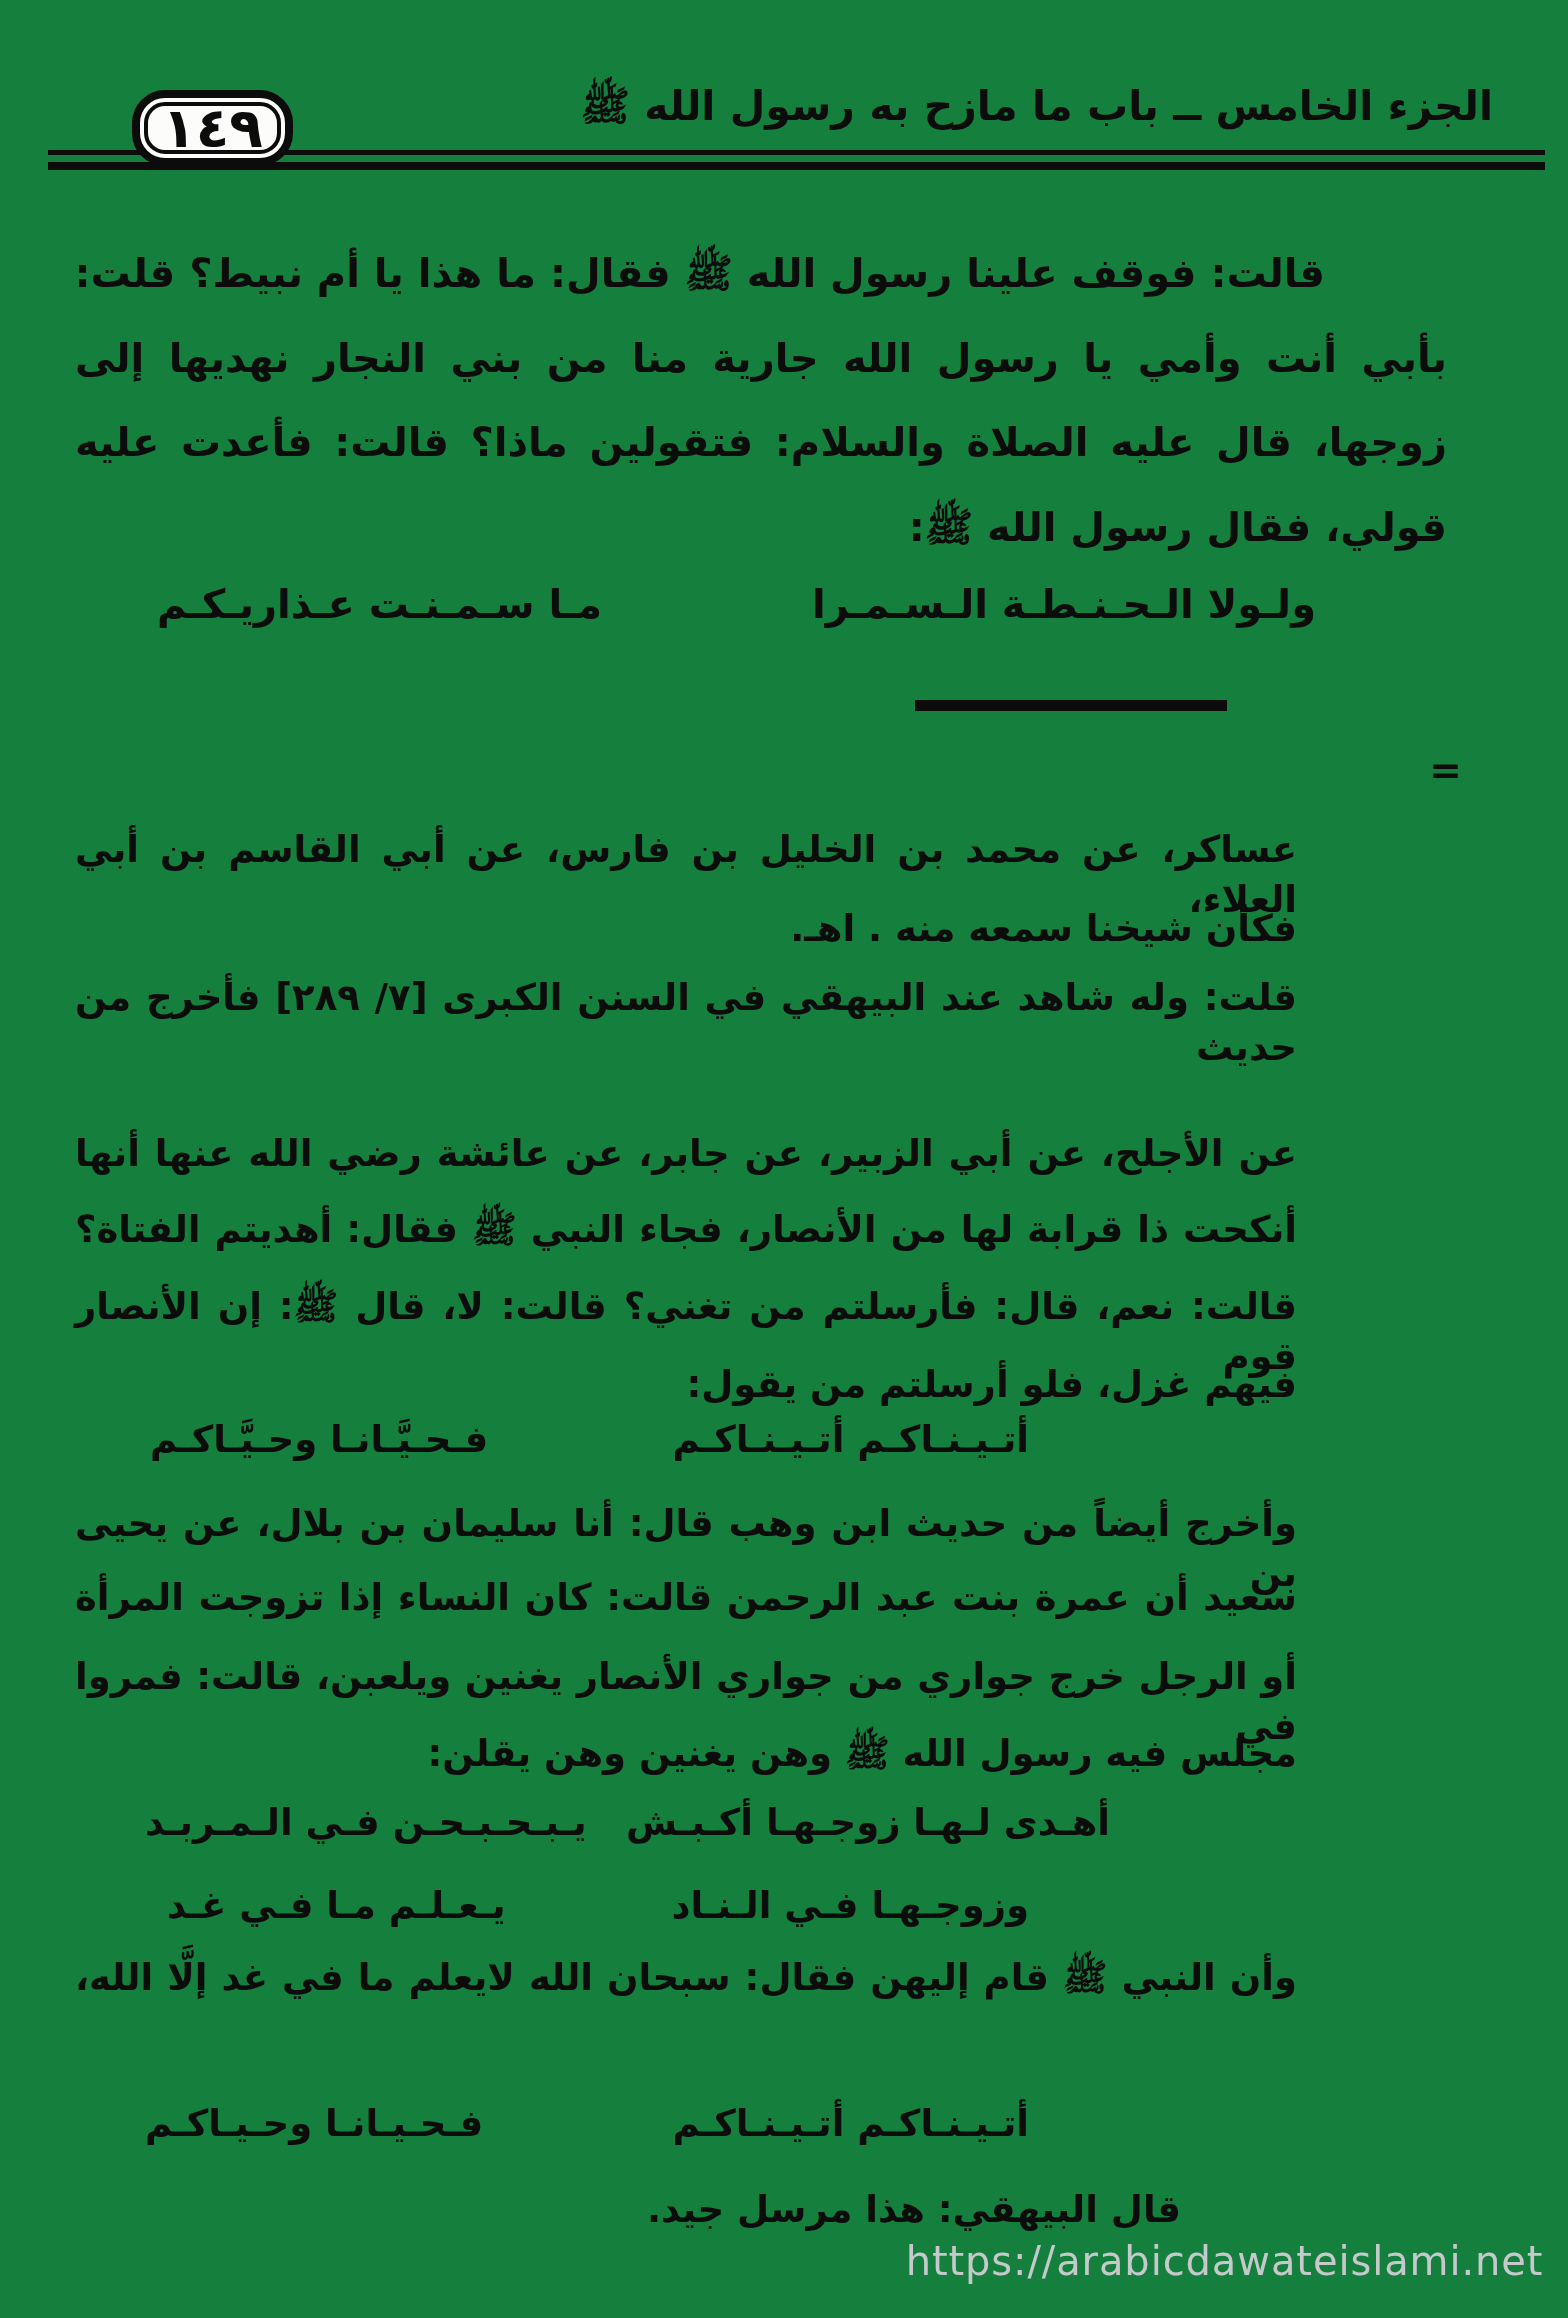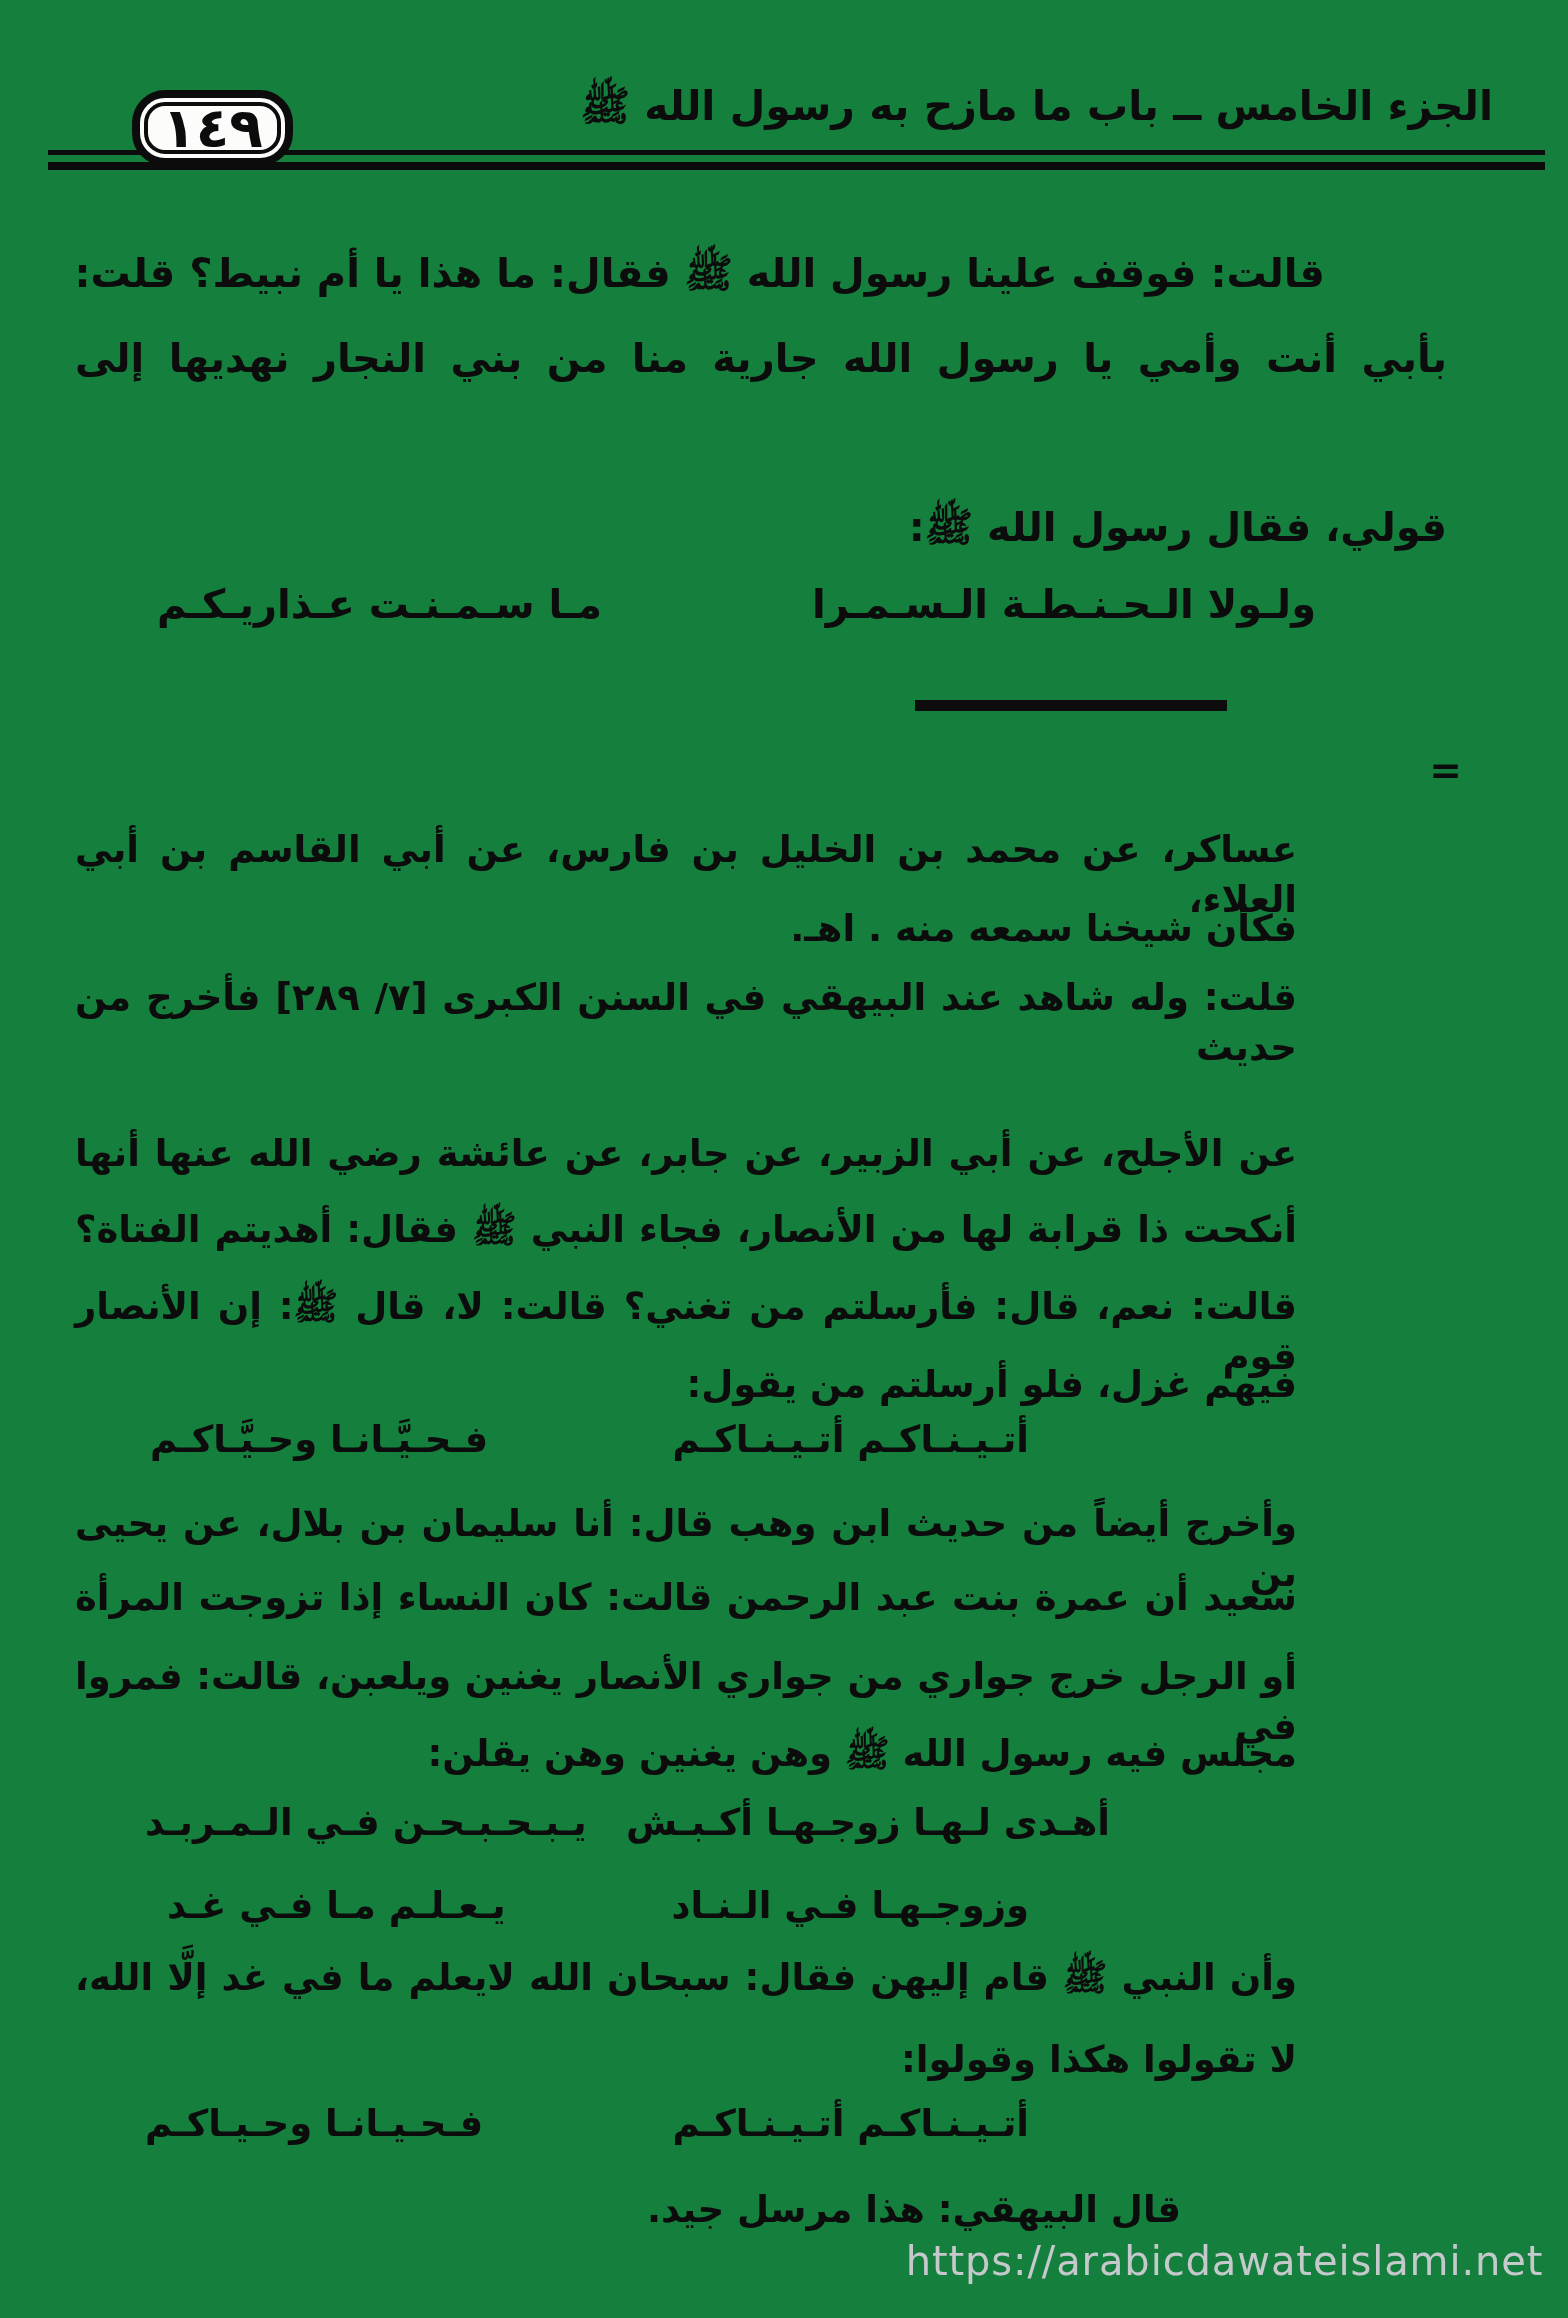--- a/index.html
+++ b/index.html
@@ -62,20 +62,21 @@
 
   <div class="rule" style="top:150px;left:48px;width:1497px;height:5.3px;"></div>
   <div class="rule" style="top:162px;left:48px;width:1497px;height:8px;"></div>
 
   <div class="pagenum-outer">
     <div class="pagenum-inner">١٤٩</div>
   </div>
 
   <div class="rline" style="top:246px;right:243px;">قالت: فوقف علينا رسول الله ﷺ فقال: ما هذا يا أم نبيط؟ قلت:</div>
   <div class="jline" style="top:331px;right:121px;left:75px;">بأبي أنت وأمي يا رسول الله جارية منا من بني النجار نهديها إلى</div>
+  <div class="jline" style="top:415px;right:121px;left:75px;">زوجها، قال عليه الصلاة والسلام: فتقولين ماذا؟ قالت: فأعدت عليه</div>
   <div class="rline" style="top:500px;right:121px;">قولي، فقال رسول الله ﷺ:</div>
 
   <div class="verse" style="top:581px;right:252px;left:157px;">
     <span>ولـولا الـحـنـطـة الـسـمـرا</span>
     <span>مـا سـمـنـت عـذاريـكـم</span>
   </div>
 
   <div class="sep" style="top:700px;left:915px;width:312px;height:11.4px;"></div>
 
   <div class="contmark">=</div>
@@ -102,21 +103,20 @@
     <span>أهـدى لـهـا زوجـهـا أكـبـش</span>
     <span>يـبـحـبـحـن فـي الـمـربـد</span>
   </div>
 
   <div class="verse fn-verse" style="top:1884px;right:539px;left:167px;">
     <span>وزوجـهـا فـي الـنـاد</span>
     <span>يـعـلـم مـا فـي غـد</span>
   </div>
 
   <div class="jline fn" style="top:1953px;right:271px;left:75px;">وأن النبي ﷺ قام إليهن فقال: سبحان الله لايعلم ما في غد إلَّا الله،</div>
-  <div class="rline fn" style="top:2035px;right:271px;">لا تقولوا هكذا وقولوا:</div>
 
   <div class="verse fn-verse" style="top:2102px;right:539px;left:145px;">
     <span>أتـيـنـاكـم أتـيـنـاكـم</span>
     <span>فـحـيـانـا وحـيـاكـم</span>
   </div>
 
   <div class="rline fn" style="top:2185px;right:387px;">قال البيهقي: هذا مرسل جيد.</div>
 
   <div class="watermark">https://arabicdawateislami.net</div>
 

